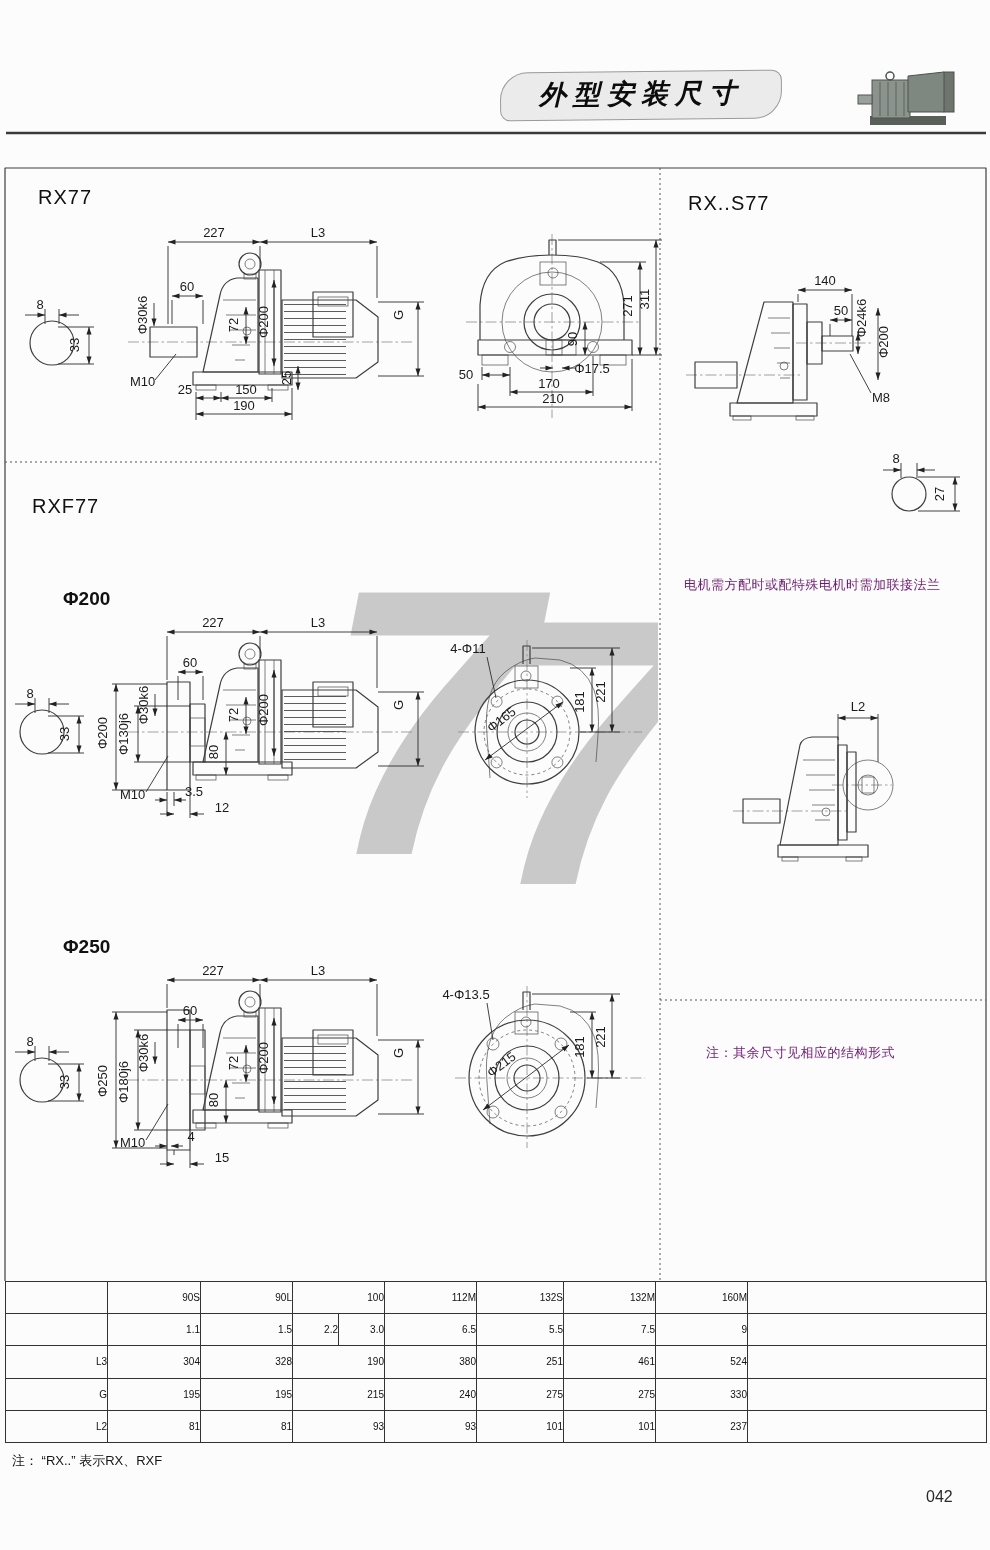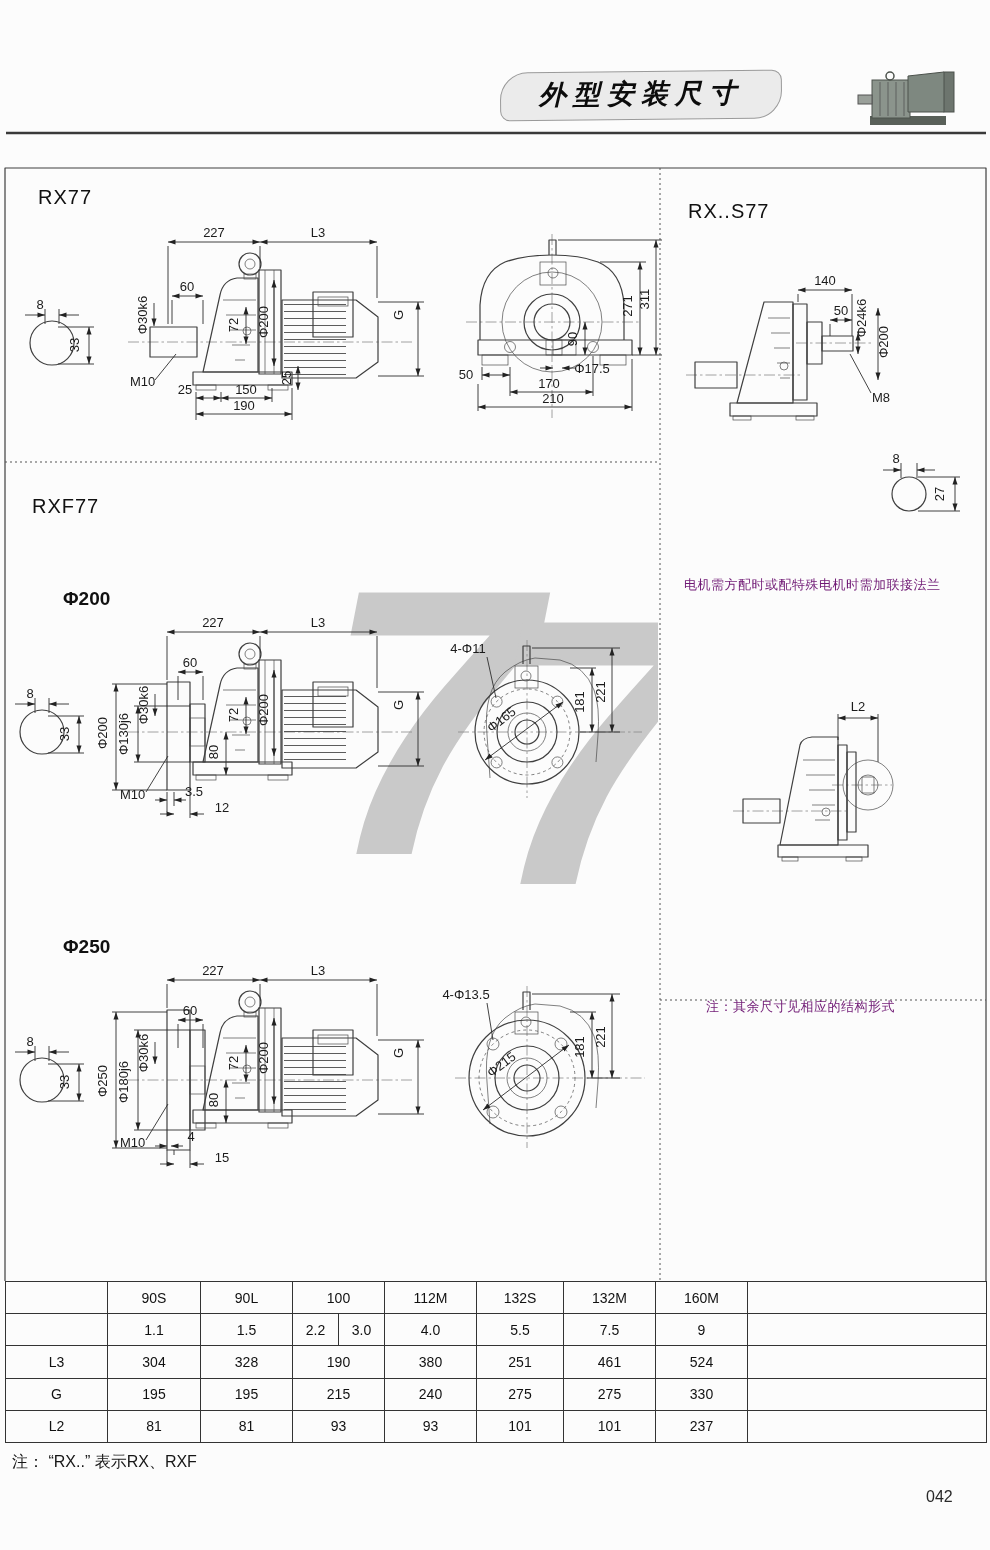--- a/index.html
+++ b/index.html
@@ -20,43 +20,43 @@
   svg.sheet{position:absolute;left:0;top:0;z-index:1}
   .txt{z-index:2}
   .ln{stroke:#3f3f3f;stroke-width:1.2;fill:none;stroke-linejoin:round}
   .t2{stroke:#4a4a4a;stroke-width:.7;fill:none}
   .dim{stroke:#2e2e2e;stroke-width:.9;fill:none}
   .cl{stroke:#8a8a8a;stroke-width:.8;fill:none;stroke-dasharray:11 3 2.5 3}
   .dot{stroke:#555;stroke-width:1;fill:none;stroke-dasharray:2 3}
   text.d{font-family:"Liberation Sans",sans-serif;font-size:13px;fill:#1b1b1b}
   table.spec{position:absolute;left:5px;top:1281px;width:981px;height:162px;z-index:2;
              border-collapse:collapse;table-layout:fixed;background:transparent}
-  table.spec td{border:1.5px solid #333;text-align:center;vertical-align:middle;
-             font-size:14px;color:#111;height:31px;padding:0}
-  .foot-note{left:12px;top:1452px;font-size:16px;color:#161616;z-index:2}
+  table.spec td{border:1.5px solid #333;text-align:right;vertical-align:middle;
+             font-size:10px;color:#111;height:31px;padding:0}
+  .foot-note{left:12px;top:1452px;font-size:13px;color:#161616;z-index:2}
   .page-no{left:926px;top:1488px;font-size:16px;color:#2a2a2a;z-index:2}
 </style>
 </head>
 <body>
 
 <div class="abs wm-wrap">
   <span class="wm" style="left:-6px;top:-14px">7</span>
   <span class="wm" style="left:158px;top:16px">7</span>
 </div>
 
 <div class="abs banner">
   <span>外型安装尺寸</span>
 </div>
 <div class="abs txt ttl" style="left:38px;top:186px">RX77</div>
-<div class="abs txt ttl" style="left:688px;top:200px">RX..S77</div>
+<div class="abs txt ttl" style="left:688px;top:192px">RX..S77</div>
 <div class="abs txt ttl" style="left:32px;top:495px">RXF77</div>
 <div class="abs txt sub" style="left:63px;top:588px">Φ200</div>
 <div class="abs txt sub" style="left:63px;top:936px">Φ250</div>
 <div class="abs txt note" style="left:684px;top:576px;width:296px">电机需方配时或配特殊电机时需加联接法兰</div>
-<div class="abs txt note" style="left:706px;top:998px">注：其余尺寸见相应的结构形式</div>
+<div class="abs txt note" style="left:706px;top:1044px">注：其余尺寸见相应的结构形式</div>
 
 <svg class="sheet" width="990" height="1550" viewBox="0 0 990 1550">
 <defs>
   <pattern id="h45" width="6" height="6" patternUnits="userSpaceOnUse" patternTransform="rotate(45)">
     <line x1="0" y1="0" x2="0" y2="6" stroke="#555" stroke-width="1.4"></line>
   </pattern>
   <pattern id="fins" width="7" height="7" patternUnits="userSpaceOnUse">
     <line x1="0" y1="3.5" x2="7" y2="3.5" stroke="#4a4a4a" stroke-width="0.9"></line>
   </pattern>
   <pattern id="hx" width="5" height="5" patternUnits="userSpaceOnUse" patternTransform="rotate(45)">
@@ -494,21 +494,21 @@
       <td>132M</td>
       <td>160M</td>
       <td></td>
     </tr>
     <tr>
       <td></td>
       <td>1.1</td>
       <td>1.5</td>
       <td>2.2</td>
       <td>3.0</td>
-      <td>4.0</td>
+      <td>6.5</td>
       <td>5.5</td>
       <td>7.5</td>
       <td>9</td>
       <td></td>
     </tr>
     <tr>
       <td>L3</td>
       <td>304</td>
       <td>328</td>
       <td colspan="2">190</td>

